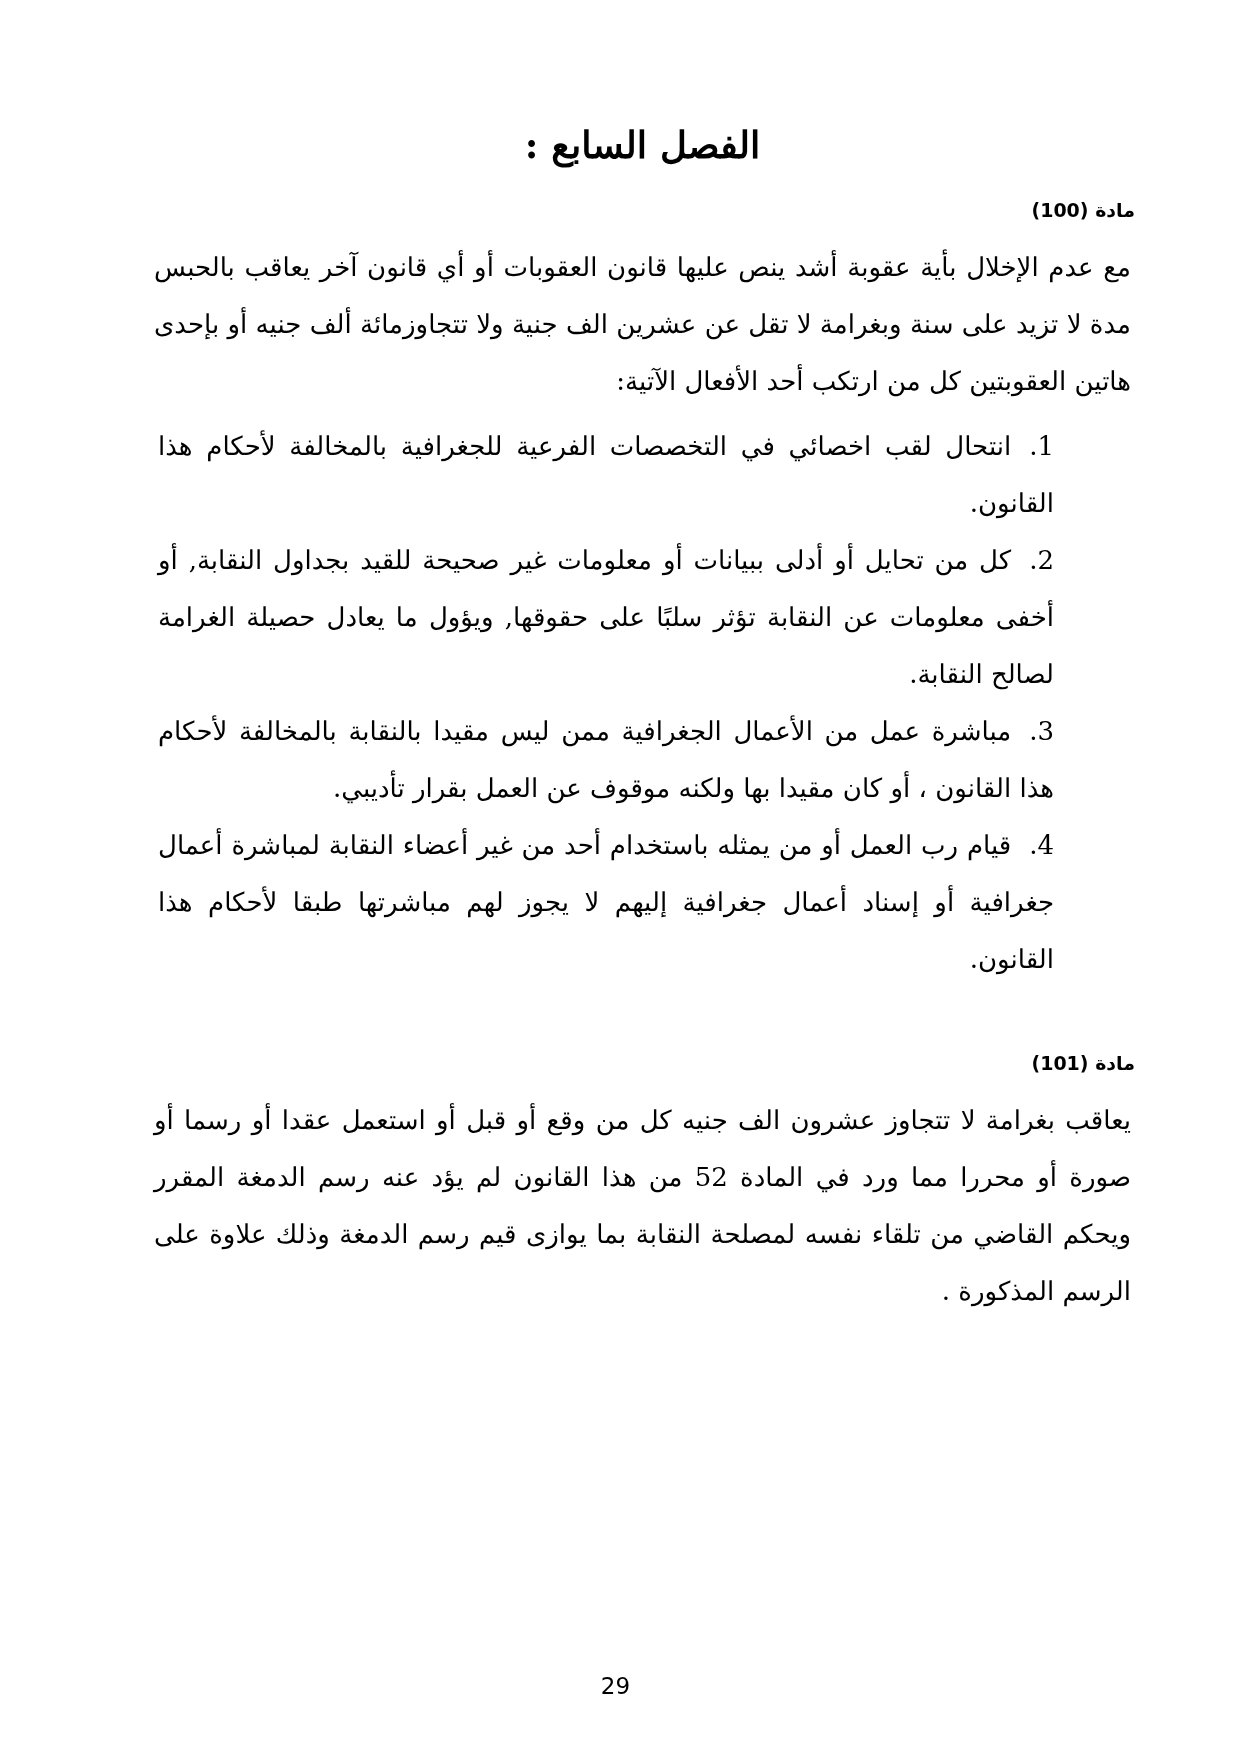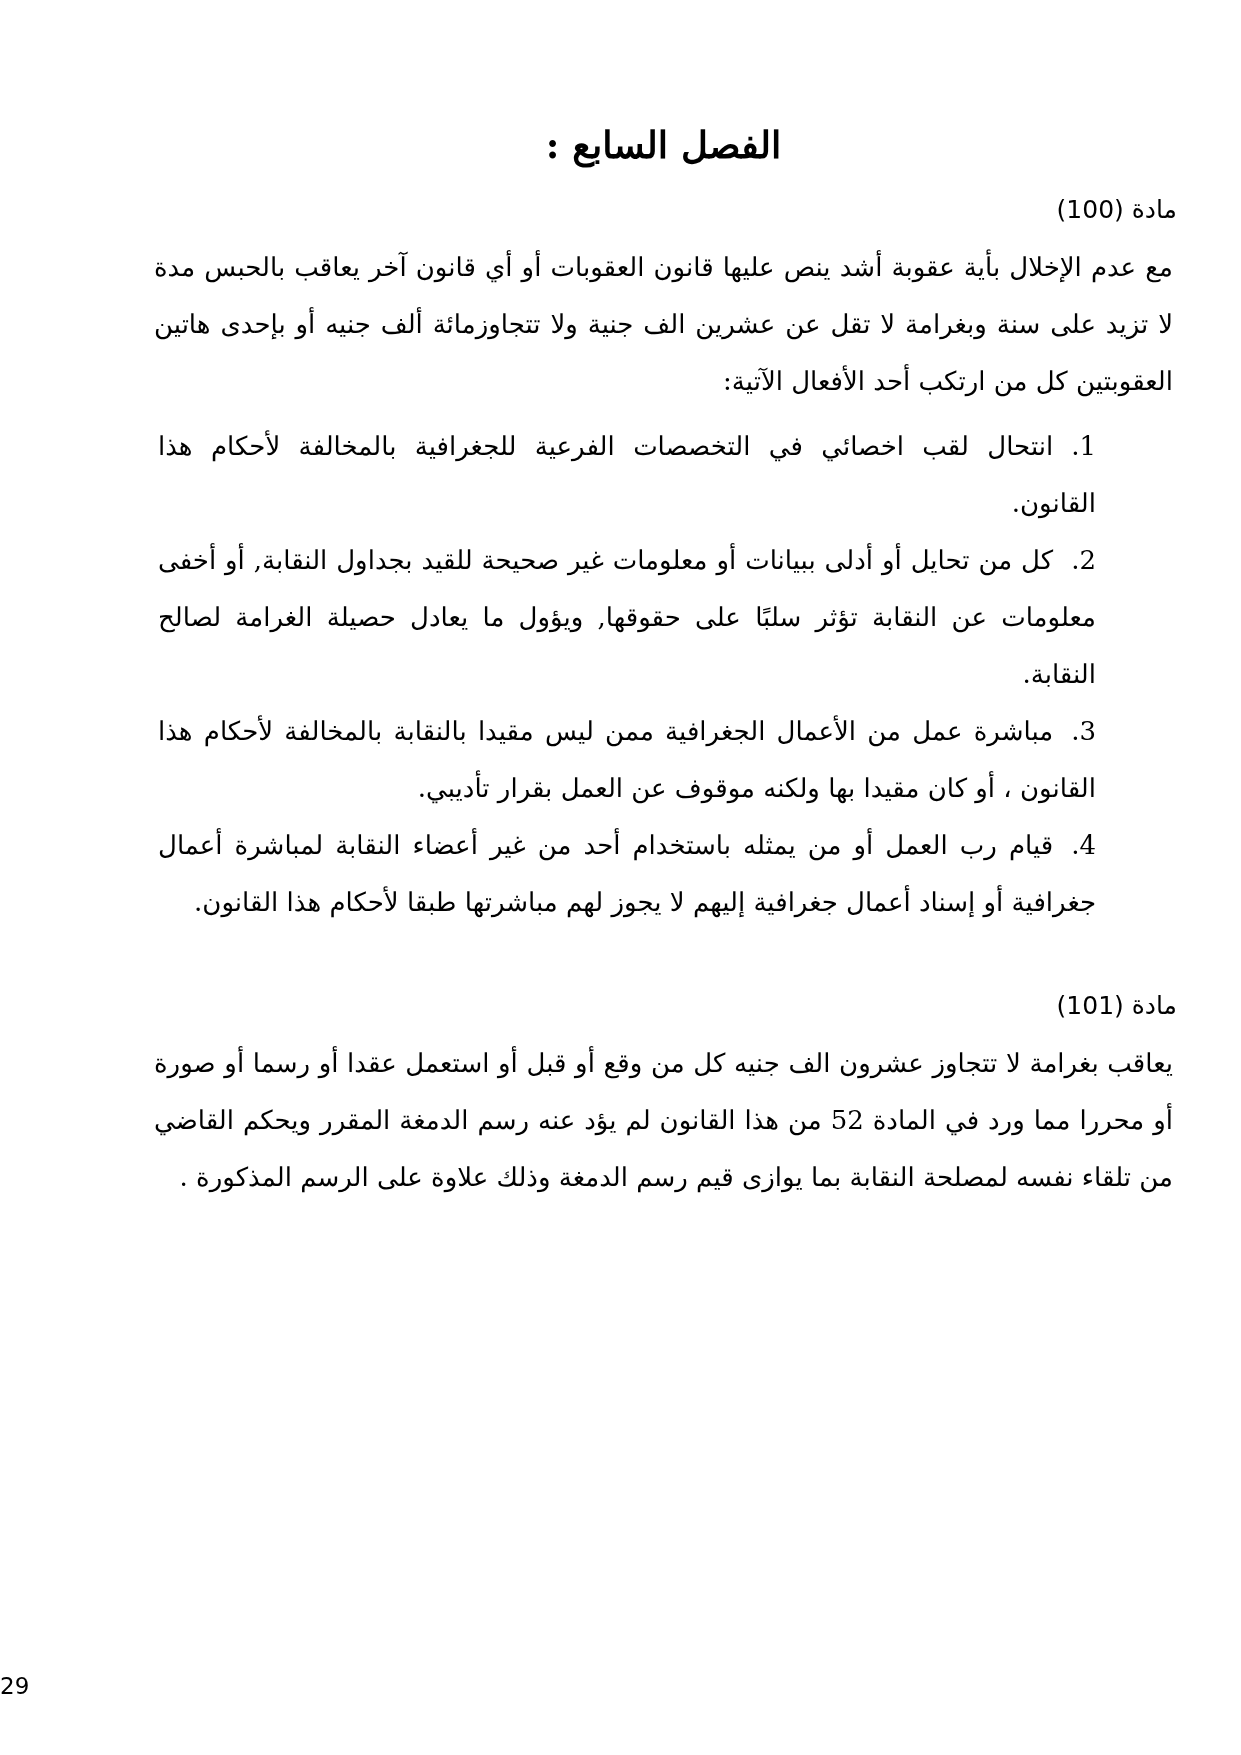--- a/index.html
+++ b/index.html
@@ -12,35 +12,35 @@
     height: 1755px;
     margin: 0 auto;
     background: #ffffff;
     color: #000000;
     position: relative;
     direction: rtl;
     overflow: hidden;
     font-family: "DejaVu Serif", serif;
   }
   .content {
-    padding: 116px 64px 0 150px; 
+    padding: 116px 106px 0 150px; 
   }
   .chapter-title {
     text-align: center;
     font-weight: bold;
     font-size: 37px;
     line-height: 59px;
   }
   .article {
     margin-top: 10px;
   }
   .article-header {
     font-family: "DejaVu Sans", "Liberation Sans", sans-serif;
-    font-weight: normal;
-    font-size: 25px;
+    font-weight: bold;
+    font-size: 19px;
     line-height: 50px;
     text-align: right;
   }
   .article-intro {
     font-size: 26px;
     line-height: 57px;
     text-align: justify;
     margin: 4px;
   }
   .item-list {
@@ -57,20 +57,21 @@
     margin-left: 18px; 
   }
   .article-second {
     margin-top: 50px;
   }
   .page-number {
     position: absolute;
     bottom: 56px;
     left: 0;
     right: 10px;
+    text-align: center;
     direction: ltr;
     font-family: "DejaVu Sans", "Liberation Sans", sans-serif;
     font-size: 23px;
   }
 </style>
 </head>
 <body>
 
 <div class="page">
   <div class="content">

